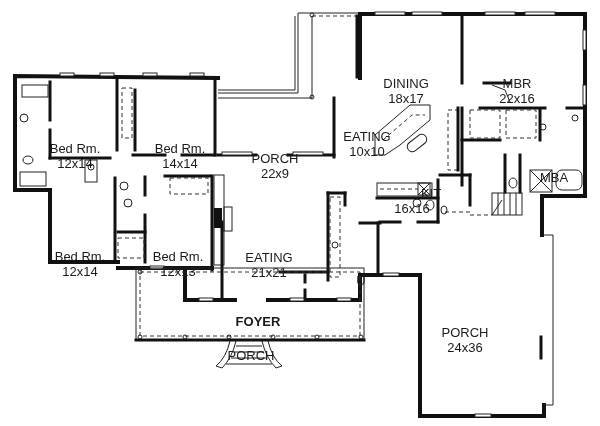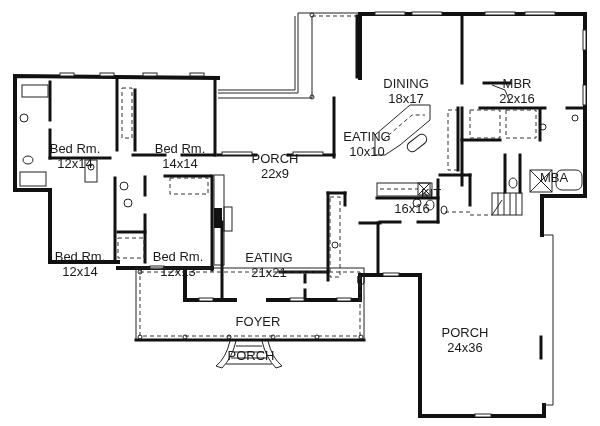--- a/index.html
+++ b/index.html
@@ -258,21 +258,21 @@
     <span>Bed Rm.</span>
     <span>12x13</span>
   </div>
 <div class="label" style="left:269px;top:214px;">
     <span>EATING</span>
     <span>21x21</span>
   </div>
 <div class="label" style="left:361px;top:237px;">
     <span>U</span>
   </div>
-<div class="label" style="left:258px;top:278px;">
+<div class="label" style="left:258px;top:278px;font-weight:bold;">
     <span>FOYER</span>
   </div>
 <div class="label" style="left:251px;top:312px;">
     <span>PORCH</span>
   </div>
 <div class="label" style="left:465px;top:289px;">
     <span>PORCH</span>
     <span>24x36</span>
   </div>
 

